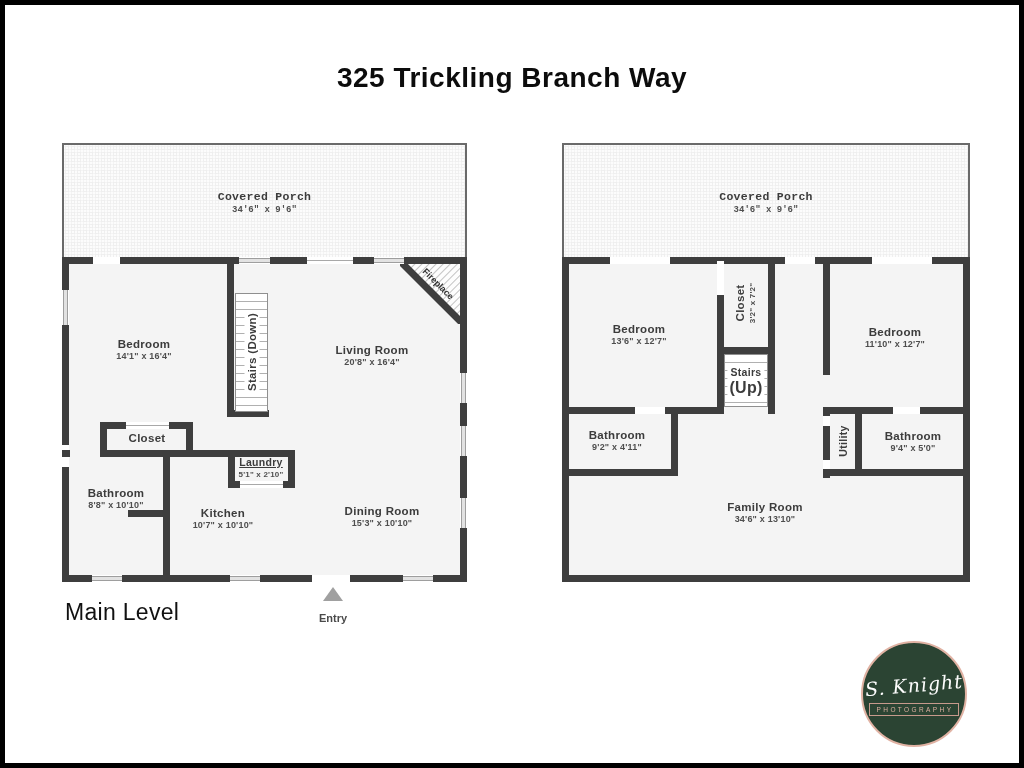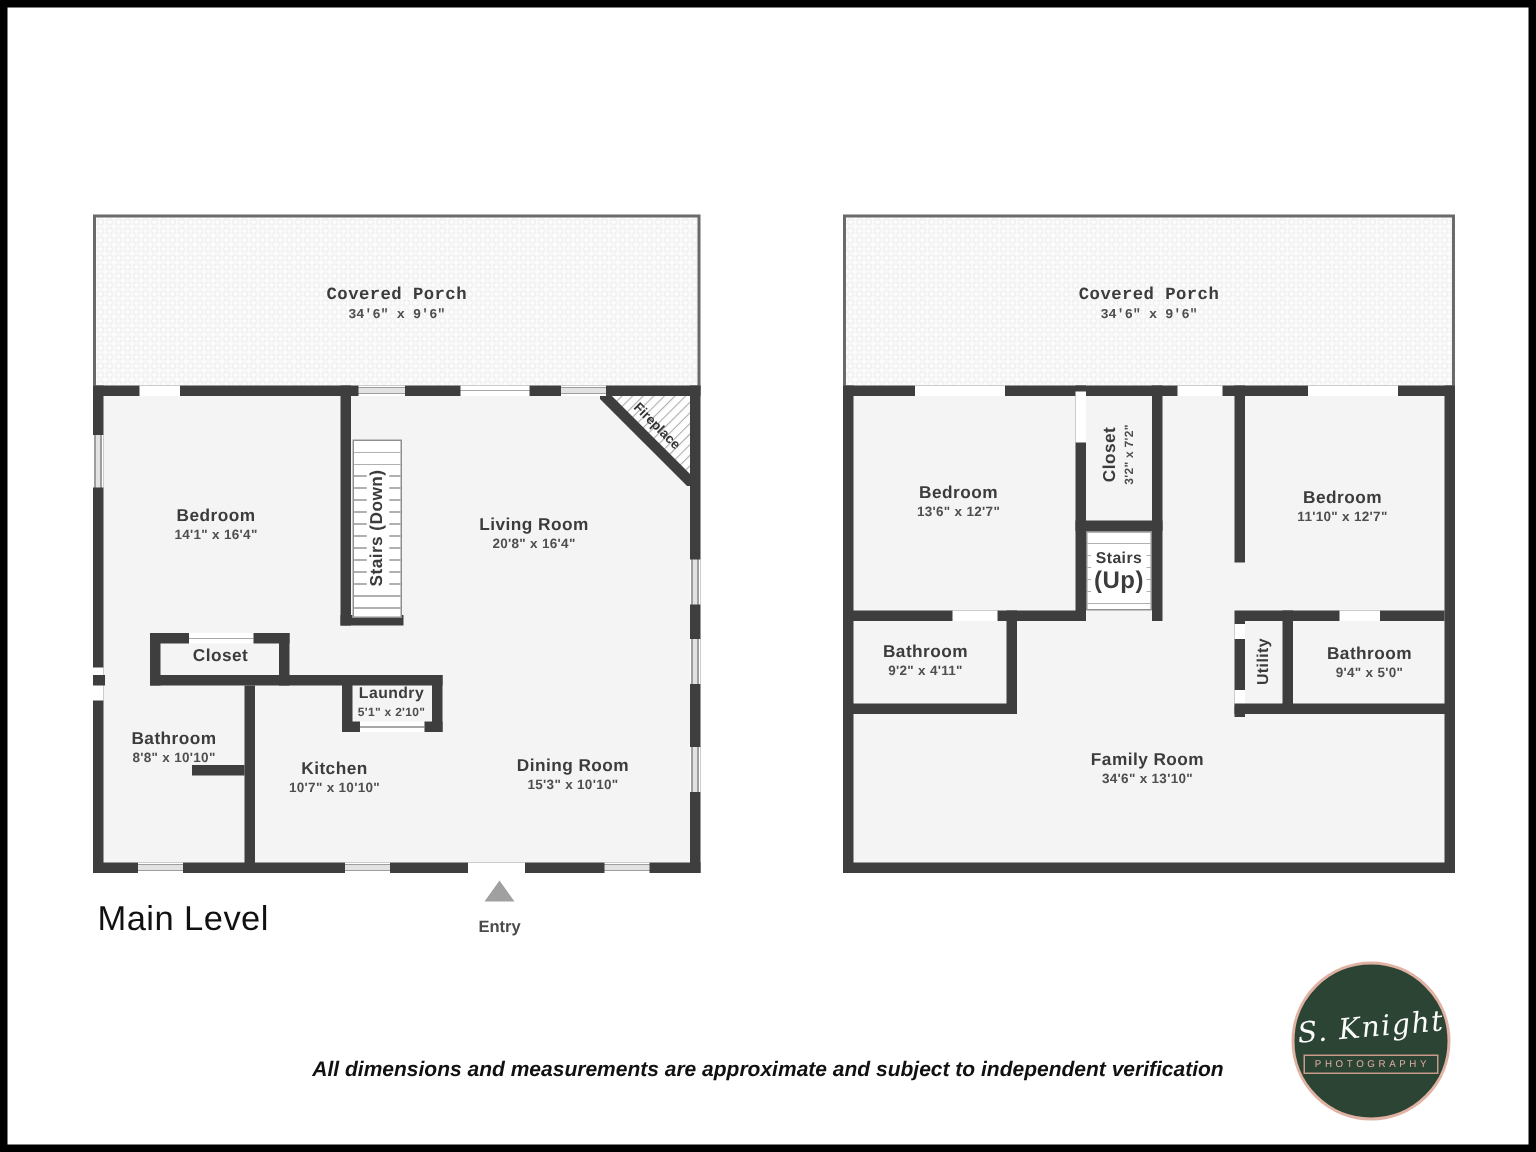--- a/index.html
+++ b/index.html
@@ -33,20 +33,21 @@
   .logo{position:absolute;left:856px;top:636px;width:106px;height:106px;border-radius:50%;background:#2b4433;border:2px solid #e0b2a3;box-sizing:border-box;display:flex;flex-direction:column;align-items:center;justify-content:center;}
   .logo-script{font-family:"DejaVu Serif","Liberation Serif",serif;font-style:italic;font-size:19px;color:#fdfdfd;transform:rotate(-5deg);letter-spacing:1px;margin-top:2px;}
   .logo-sub{margin-top:7px;font-size:6.5px;letter-spacing:2.4px;color:#dfb1a2;border:1px solid #c79a8c;padding:2px 5px 2px 7px;}
   svg text{font-family:"Liberation Sans","DejaVu Sans",sans-serif;}
 </style>
 </head>
 <body>
 
 <div class="page">
 
+  <div class="title">325 Trickling Branch Way</div>
 
   <div class="plan" style="left:57px;top:138px;width:405px;height:440px;">
     <div class="porch" style="left:0;top:0;width:405px;height:117px;">
       <div class="porch-label" style="top:45px;">
         <div class="rname">Covered Porch</div>
         <div class="rdims">34'6" x 9'6"</div>
       </div>
     </div>
 
     <div class="body-fill" style="left:0;top:114px;width:405px;height:325px;"></div>
@@ -103,29 +104,29 @@
       </defs>
       <polygon points="4,0 60,0 60,56" fill="url(#hatch)"></polygon>
       <line x1="1" y1="-2" x2="63" y2="60" stroke="#3e3e3e" stroke-width="7"></line>
       <text x="36" y="22" transform="rotate(45 36 22)" text-anchor="middle" font-size="9" font-weight="bold" fill="#333">Fireplace</text>
     </svg>
 
     <div class="rlabel" style="left:82px;top:207px;">
       <div class="rname">Bedroom</div>
       <div class="rdims">14'1" x 16'4"</div>
     </div>
-    <div class="rlabel" style="left:294px;top:213px;">
+    <div class="rlabel" style="left:310px;top:213px;">
       <div class="rname">Living Room</div>
       <div class="rdims">20'8" x 16'4"</div>
     </div>
     <div class="rlabel" style="left:85px;top:295px;">
       <div class="rname">Closet</div>
     </div>
     <div class="rlabel" style="left:199px;top:325px;">
-      <div class="rname" style="font-size:10.5px;">Laundry</div>
+      <div class="rname" style="font-size:10.5px;text-decoration:underline;">Laundry</div>
       <div class="rdims" style="font-size:8px;">5'1" x 2'10"</div>
     </div>
     <div class="rlabel" style="left:54px;top:356px;">
       <div class="rname">Bathroom</div>
       <div class="rdims">8'8" x 10'10"</div>
     </div>
     <div class="rlabel" style="left:161px;top:376px;">
       <div class="rname">Kitchen</div>
       <div class="rdims">10'7" x 10'10"</div>
     </div>
@@ -208,20 +209,19 @@
       <div class="rdims">9'4" x 5'0"</div>
     </div>
     <div class="rlabel" style="left:203px;top:370px;">
       <div class="rname">Family Room</div>
       <div class="rdims">34'6" x 13'10"</div>
     </div>
   </div>
 
   <div class="level-label" style="left:60px;top:594px;">Main Level</div>
 
-  <div class="disclaimer">All dimensions and measurements are approximate and subject to independent verification</div>
 
   <div class="logo">
     <div class="logo-script">S. Knight</div>
     <div class="logo-sub">PHOTOGRAPHY</div>
   </div>
 
 </div>
 
 </body></html>

